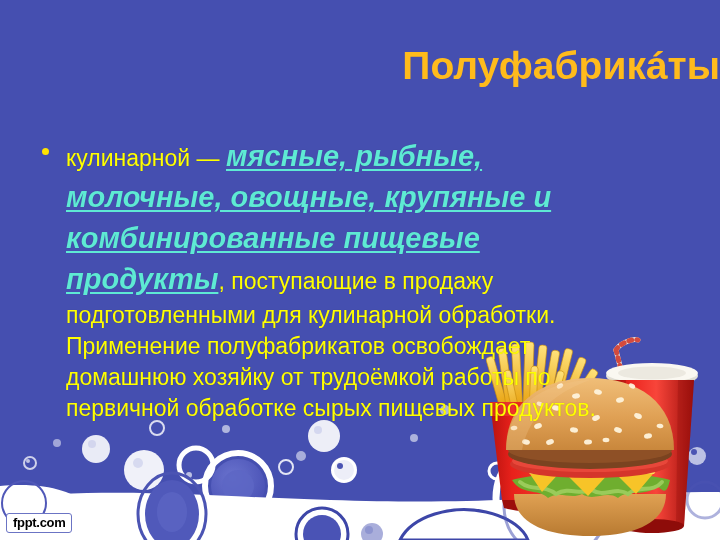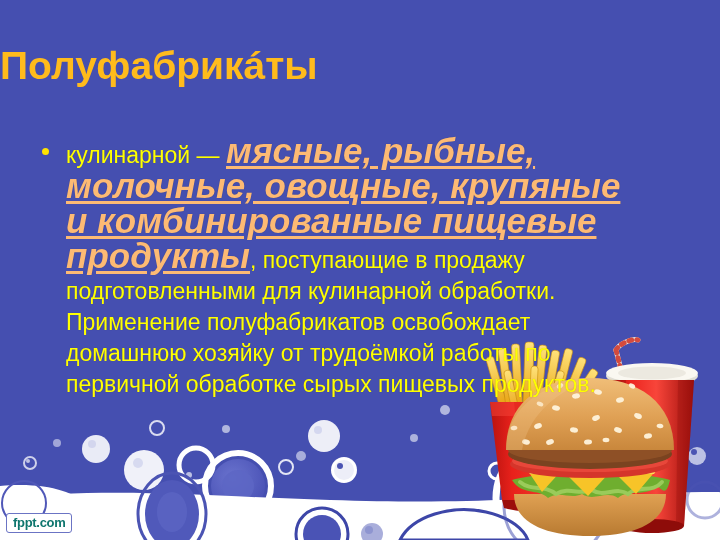--- a/index.html
+++ b/index.html
@@ -24,21 +24,21 @@
     width: 720px; height: 540px;
     pointer-events: none;
   }
 
   
   #title {
     position: absolute;
     left: 0;
     top: 44px;
     width: 720px;
-    text-align: left;
+    text-align: right;
     color: #FFBB1C;
     font-size: 39px;
     font-weight: bold;
     letter-spacing: 0px;
     line-height: 44px;
     white-space: nowrap;
   }
 
   
   #body-block {
@@ -60,38 +60,38 @@
     border-radius: 50%;
     background: #FFE300;
   }
   .para {
     color: #FFFF00;
     font-size: 23px;
     line-height: 31px;
     text-shadow: 0 0 1px rgba(0,0,0,0.25);
   }
   .emph {
-    font-size: 35px;
+    font-size: 29px;
     font-weight: bold;
     font-style: italic;
     text-decoration: underline;
     text-underline-offset: 3px;
-    line-height: 30px;
-    color: #fdba74;
+    line-height: 41px;
+    color: #5eead4;
   }
 
   
   #fppt {
     position: absolute;
     left: 6px;
     top: 513px;
     padding: 1px 6px 2px 6px;
     border: 1px solid #6B74C4;
     border-radius: 3px;
-    color: #0f766e;
+    color: #000000;
     font-family: "Liberation Sans", sans-serif;
     font-size: 13px;
     font-weight: bold;
     letter-spacing: -0.3px;
     background: #ffffff;
   }
 
   
   #food {
     position: absolute;

